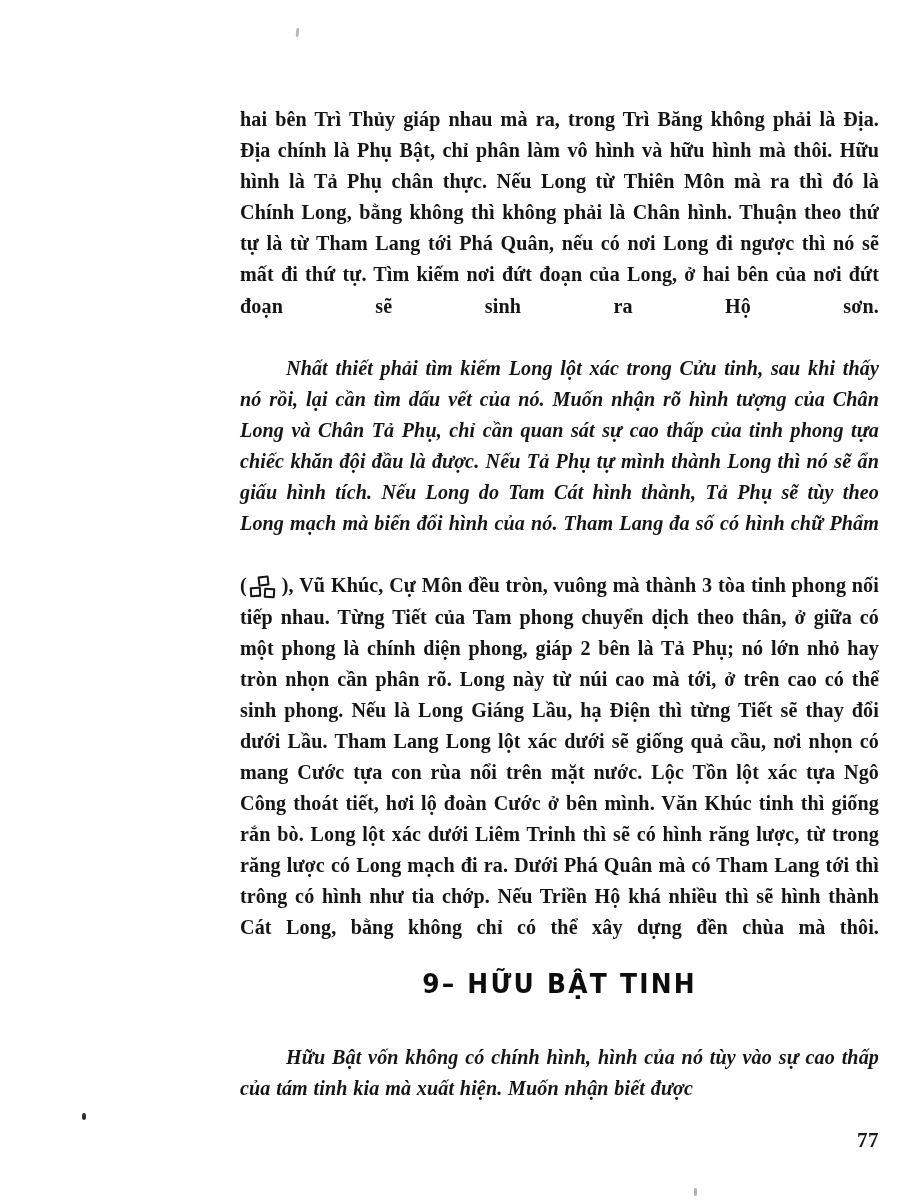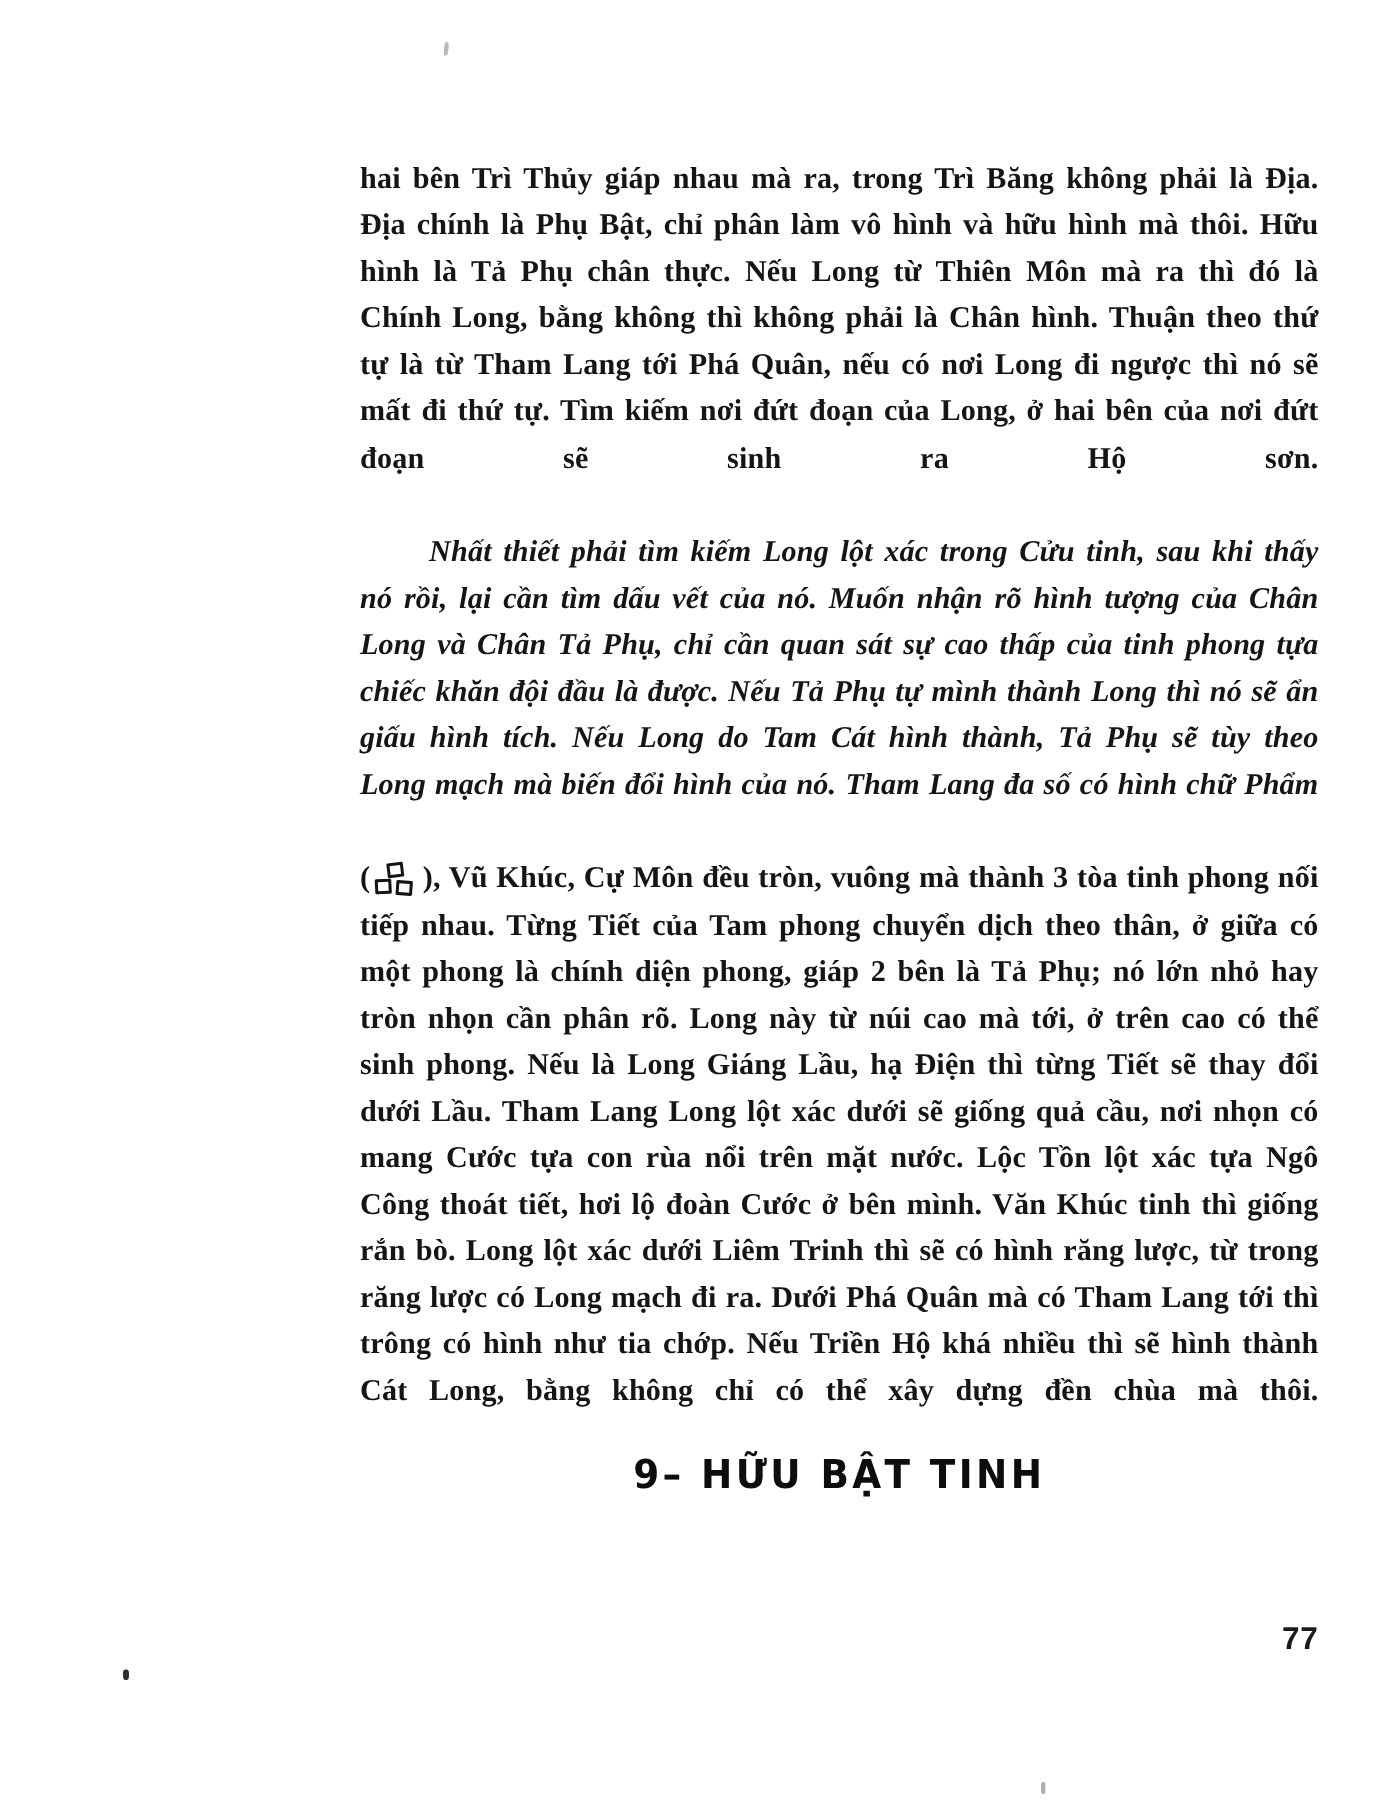--- a/index.html
+++ b/index.html
@@ -112,22 +112,22 @@
     position: absolute;
     left: 240px;
     top: 1042px;
     width: 639px;
   }
 
   
   #folio {
     position: absolute;
     right: 42px;
-    top: 1081px;
-    font-family: Liberation Sans, sans-serif;
+    top: 1128px;
+    font-family: Liberation Serif, serif;
     font-weight: 700;
     font-size: 21px;
     letter-spacing: 0.5px;
     color: #1a1a1a;
   }
 
   
   .speck {
     position: absolute;
     background: #8f8f8f;
@@ -165,16 +165,19 @@
     <p class="para">hai bên Trì Thủy giáp nhau mà ra, trong Trì Băng không phải là Địa. Địa chính là Phụ Bật, chỉ phân làm vô hình và hữu hình mà thôi. Hữu hình là Tả Phụ chân thực. Nếu Long từ Thiên Môn mà ra thì đó là Chính Long, bằng không thì không phải là Chân hình. Thuận theo thứ tự là từ Tham Lang tới Phá Quân, nếu có nơi Long đi ngược thì nó sẽ mất đi thứ tự. Tìm kiếm nơi đứt đoạn của Long, ở hai bên của nơi đứt đoạn sẽ sinh ra Hộ sơn.</p>
 
     <p class="para indent">Nhất thiết phải tìm kiếm Long lột xác trong Cửu tinh, sau khi thấy nó rồi, lại cần tìm dấu vết của nó. Muốn nhận rõ hình tượng của Chân Long và Chân Tả Phụ, chỉ cần quan sát sự cao thấp của tinh phong tựa chiếc khăn đội đầu là được. Nếu Tả Phụ tự mình thành Long thì nó sẽ ẩn giấu hình tích. Nếu Long do Tam Cát hình thành, Tả Phụ sẽ tùy theo Long mạch mà biến đổi hình của nó. Tham Lang đa số có hình chữ Phẩm</p>
 
     <p class="para"><span>(</span><span class="pham-glyph"><i class="b1"></i><i class="b2"></i><i class="b3"></i></span><span>),</span> <span>Vũ Khúc, Cự Môn đều tròn, vuông mà thành 3 tòa tinh phong nối tiếp nhau. Từng Tiết của Tam phong chuyển dịch theo thân, ở giữa có một phong là chính diện phong, giáp 2 bên là Tả Phụ; nó lớn nhỏ hay tròn nhọn cần phân rõ. Long này từ núi cao mà tới, ở trên cao có thể sinh phong. Nếu là Long Giáng Lầu, hạ Điện thì từng Tiết sẽ thay đổi dưới Lầu. Tham Lang Long lột xác dưới sẽ giống quả cầu, nơi nhọn có mang Cước tựa con rùa nổi trên mặt nước. Lộc Tồn lột xác tựa Ngô Công thoát tiết, hơi lộ đoàn Cước ở bên mình. Văn Khúc tinh thì giống rắn bò. Long lột xác dưới Liêm Trinh thì sẽ có hình răng lược, từ trong răng lược có Long mạch đi ra. Dưới Phá Quân mà có Tham Lang tới thì trông có hình như tia chớp. Nếu Triền Hộ khá nhiều thì sẽ hình thành Cát Long, bằng không chỉ có thể xây dựng đền chùa mà thôi.</span></p>
 
   </div>
 
   <div id="heading">9– HỮU BẬT TINH</div>
 
+  <div id="closing">
+    <p class="para indent nostretch">Hữu Bật vốn không có chính hình, hình của nó tùy vào sự cao thấp của tám tinh kia mà xuất hiện. Muốn nhận biết được</p>
+  </div>
 
   <div id="folio">77</div>
 
 </div>
 
 </body></html>

